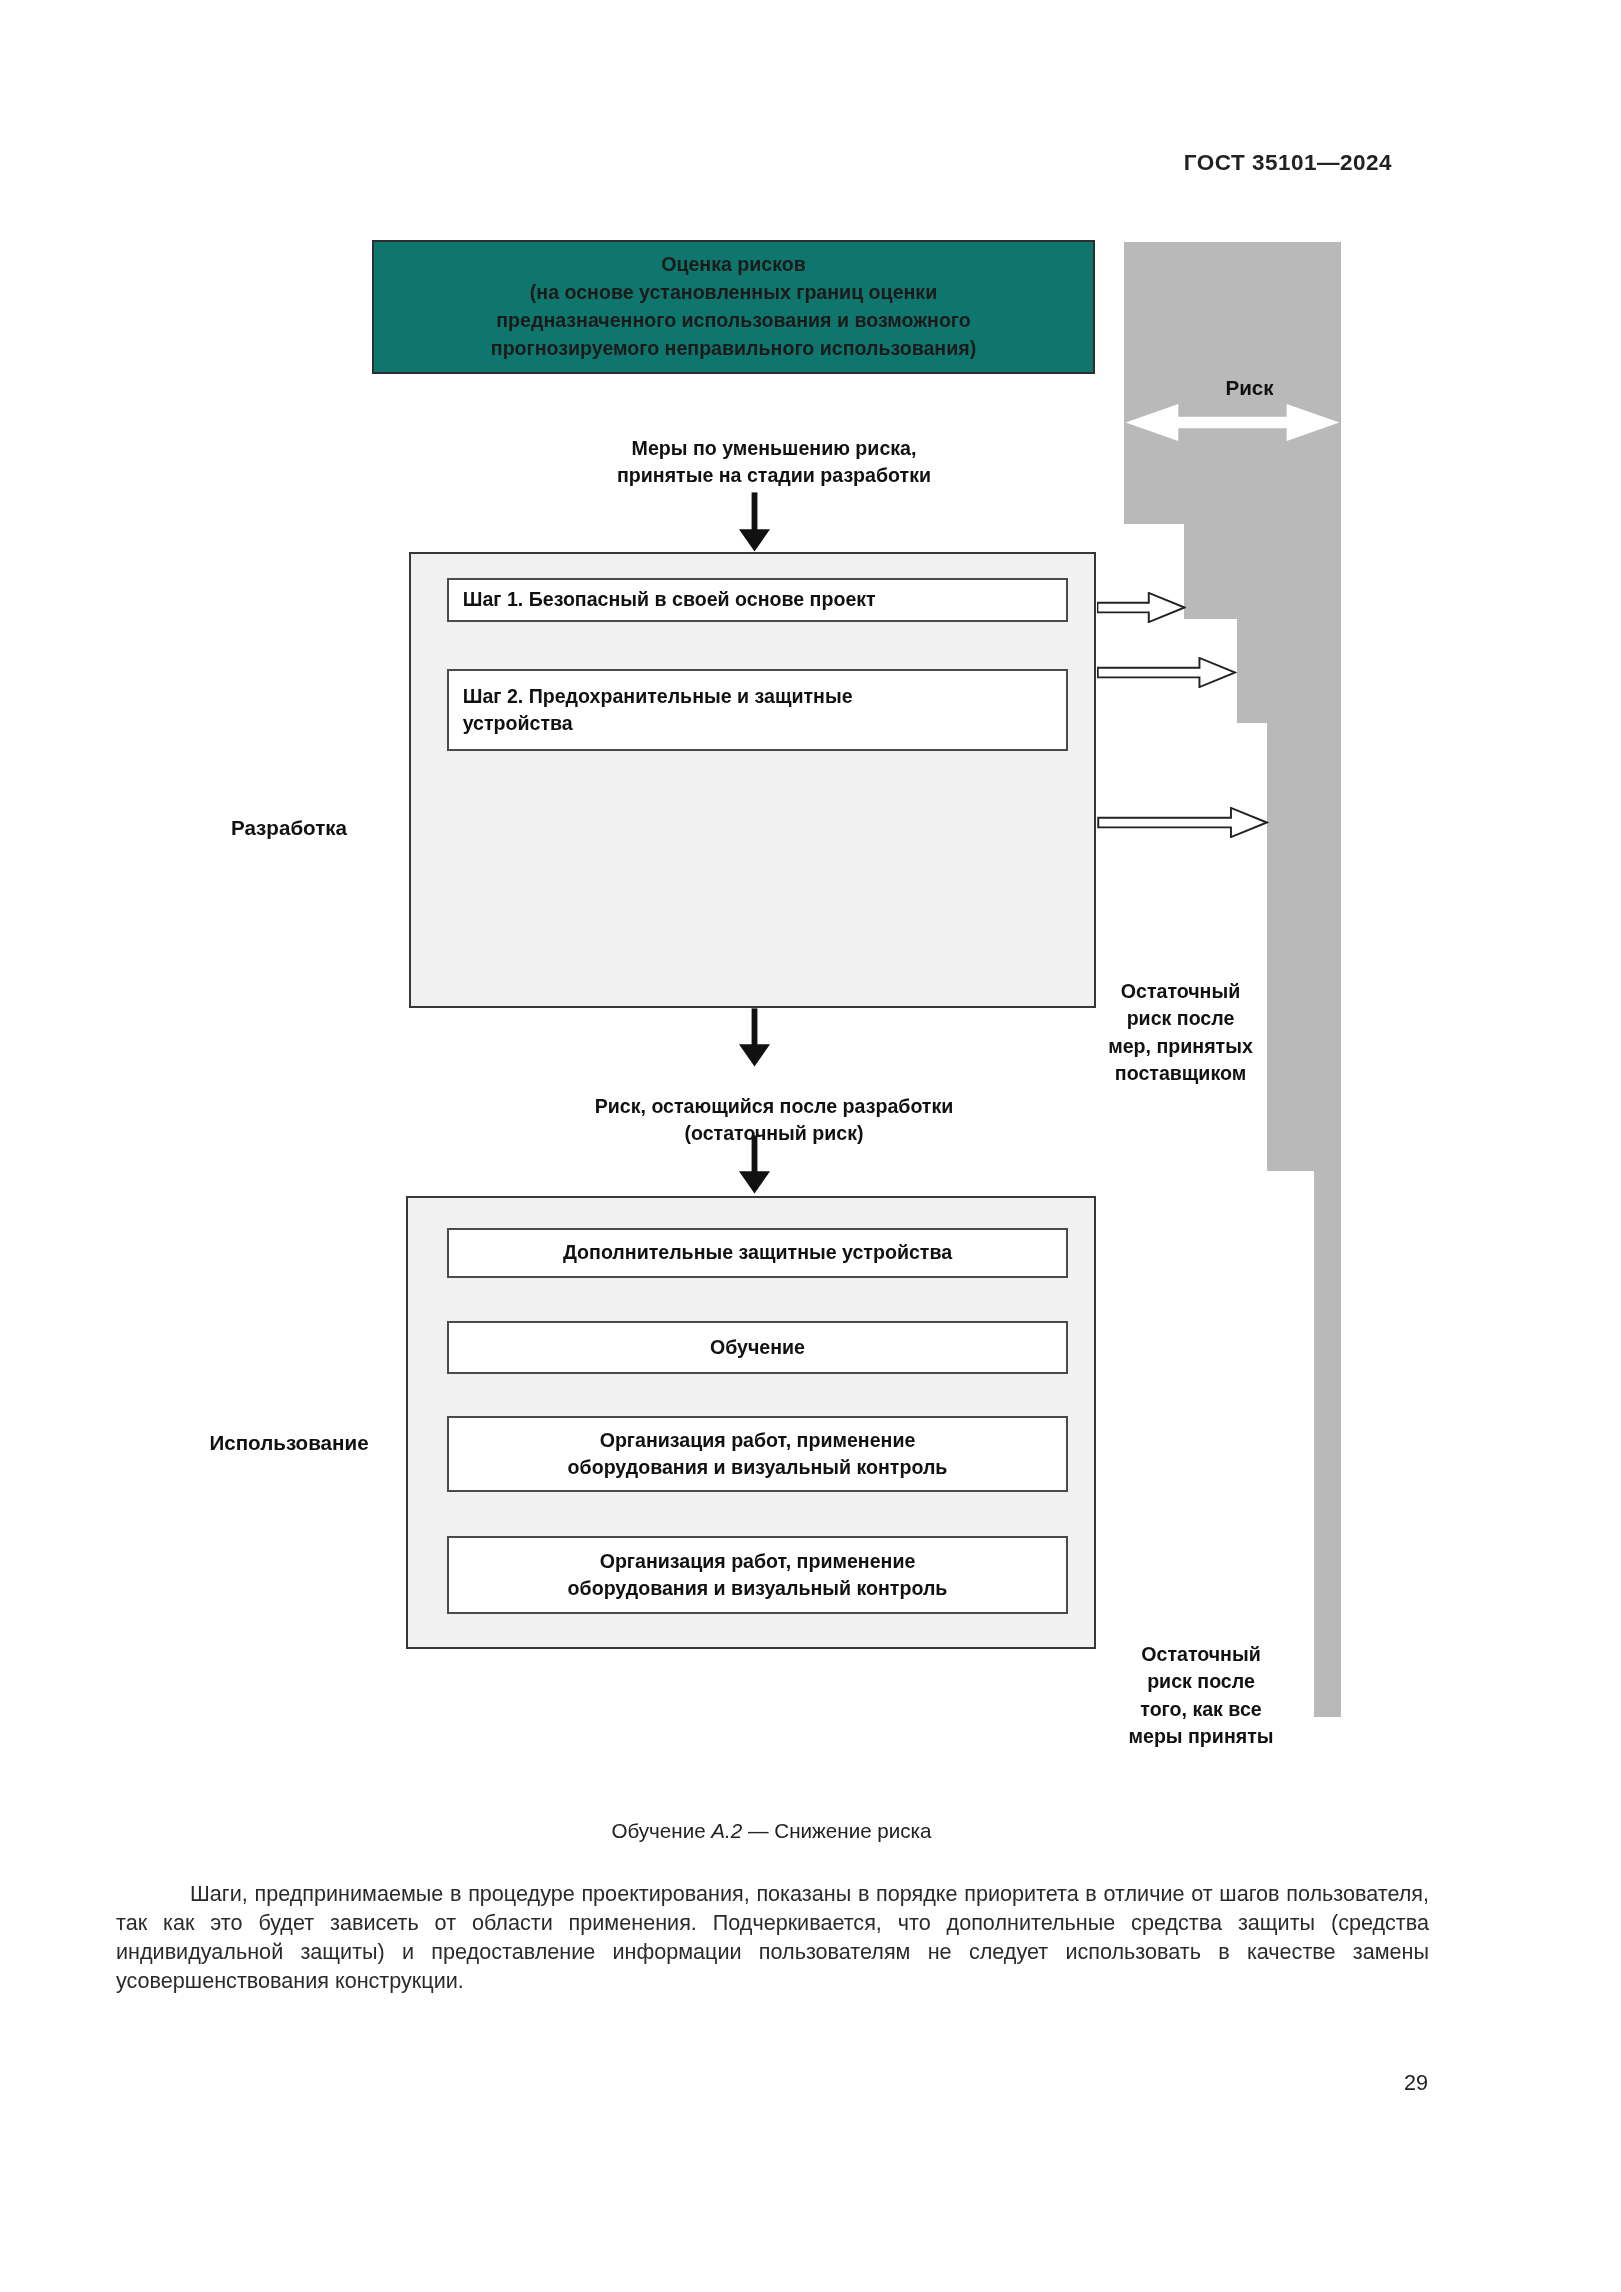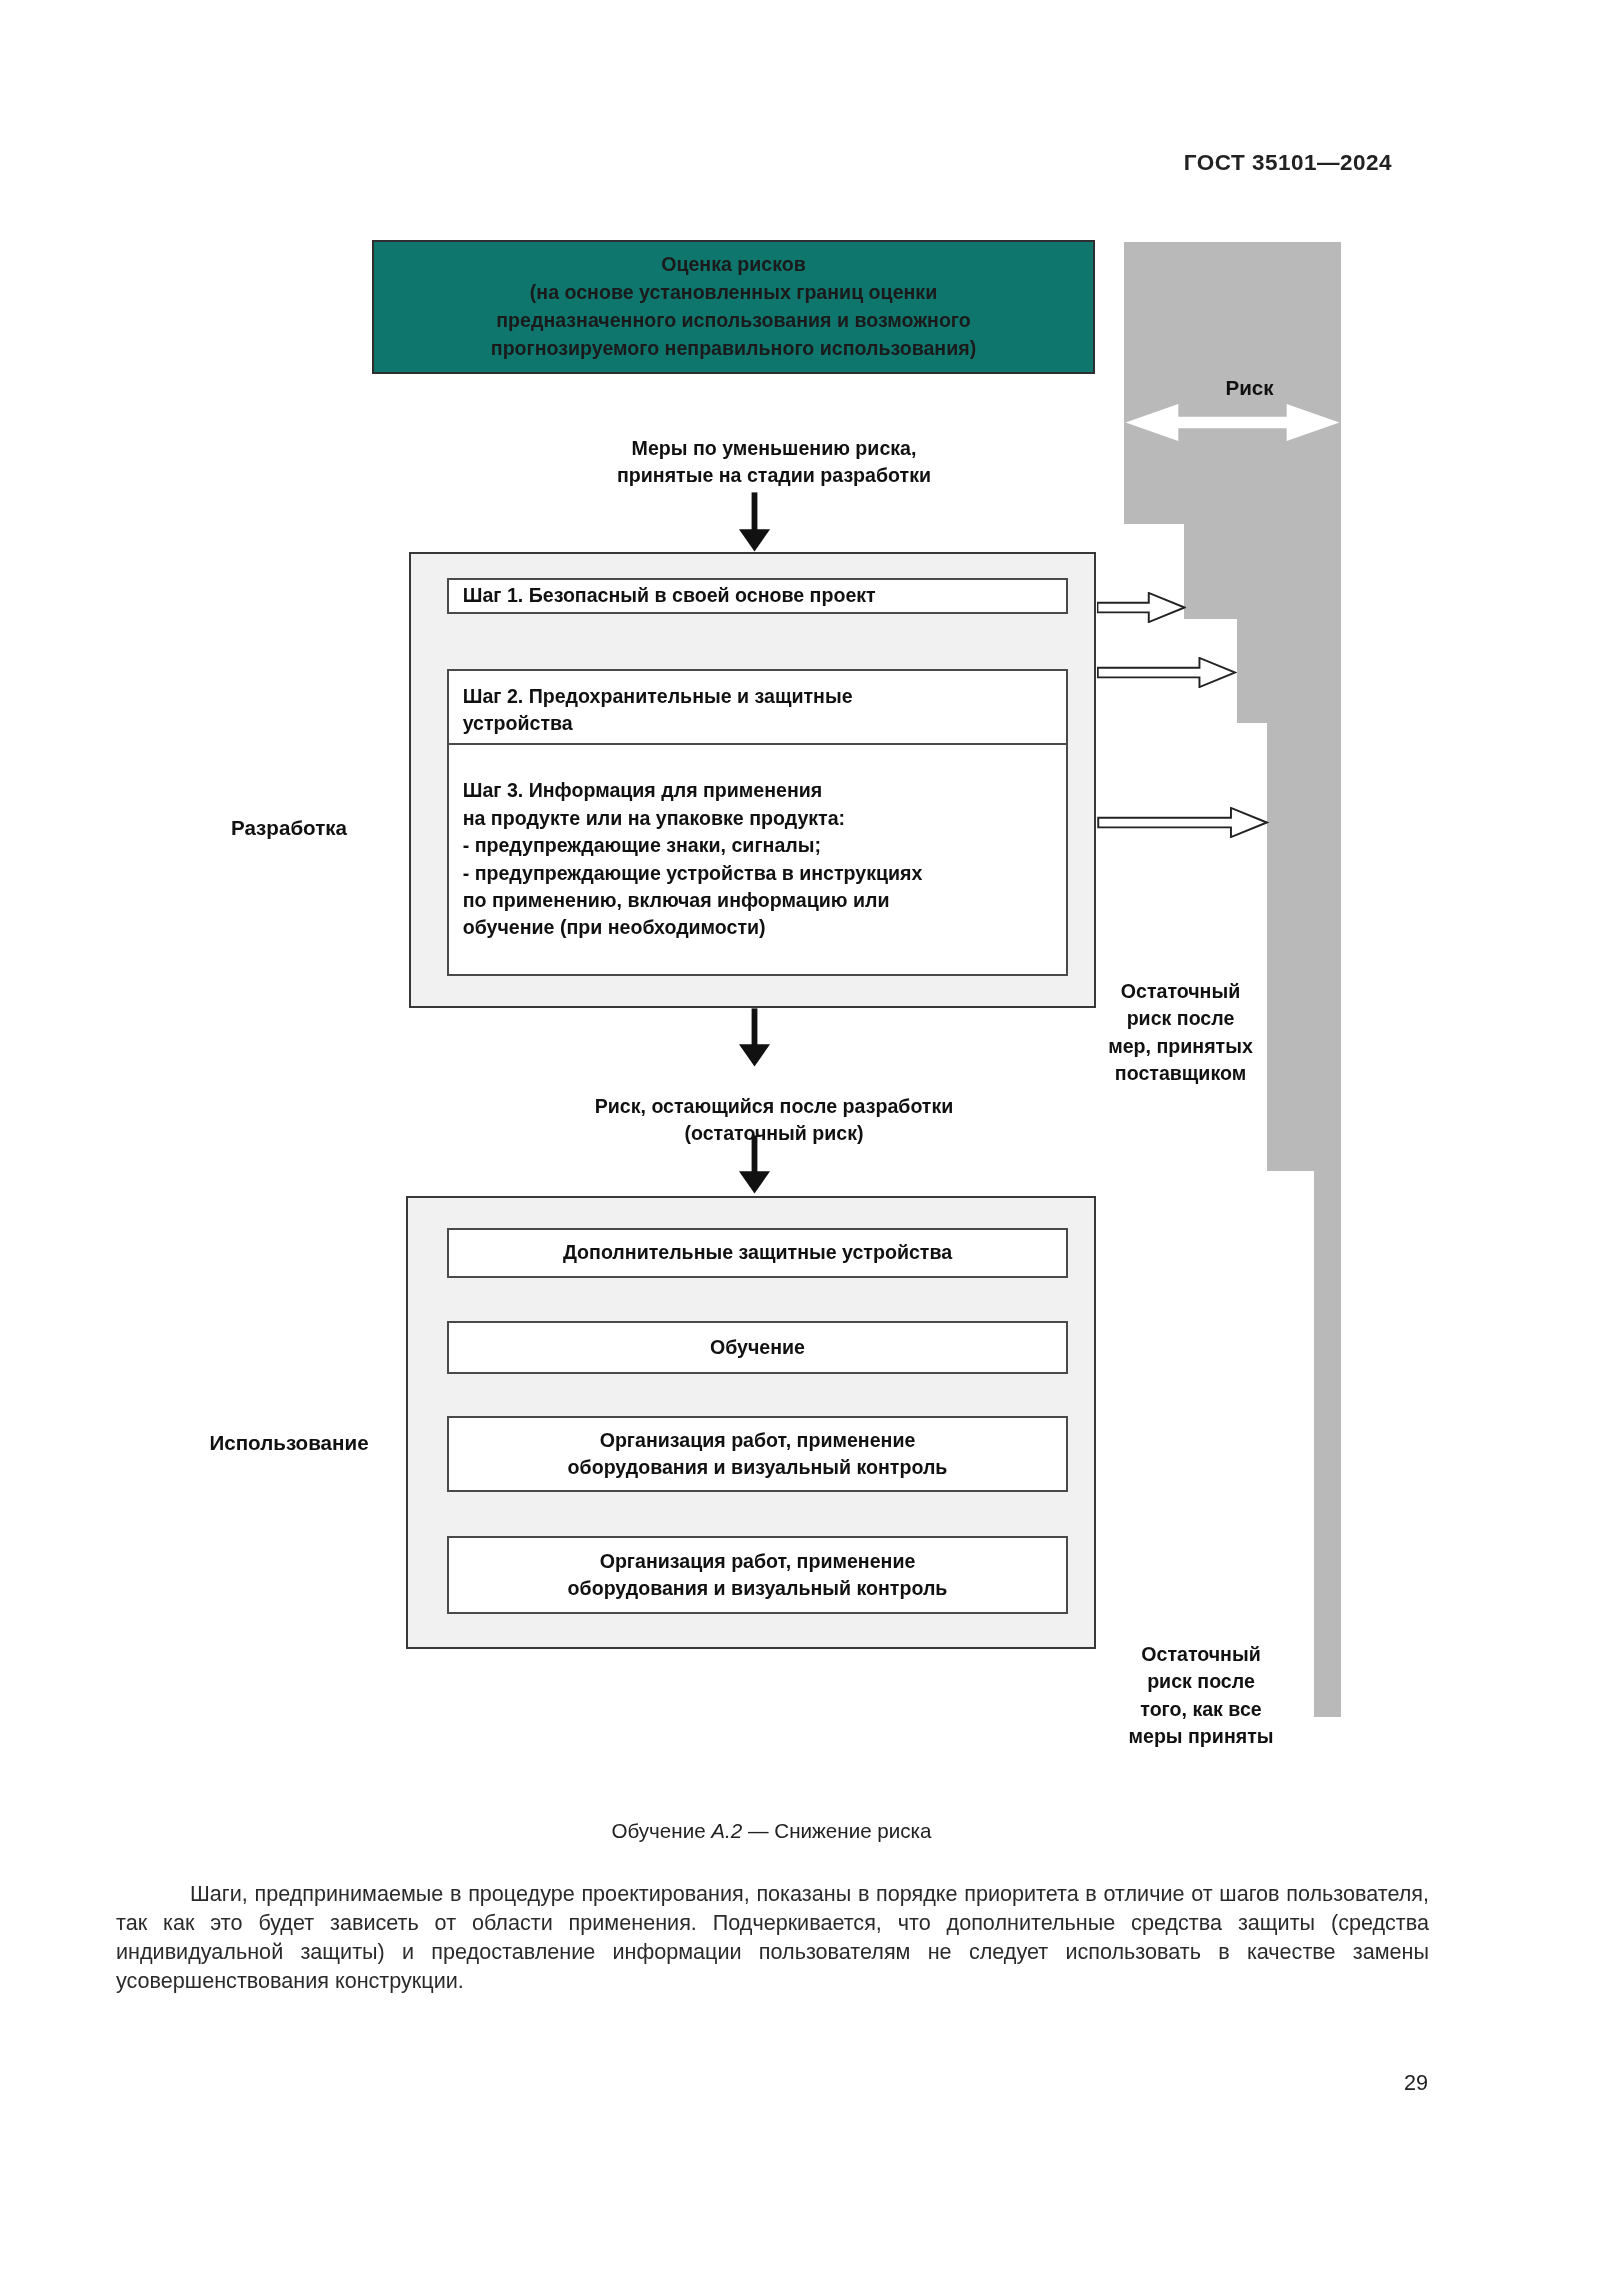--- a/index.html
+++ b/index.html
@@ -32,21 +32,21 @@
   
   .stage{background:#f1f1f1;border:2px solid #383838;box-sizing:border-box;}
   .stage-dev{left:409px;top:552px;width:687px;height:456px;}
   .stage-use{left:406px;top:1196px;width:690px;height:453px;}
   
   .inner{left:447px;width:621px;background:#ffffff;border:2px solid #4a4a4a;
     box-sizing:border-box;display:flex;flex-direction:column;justify-content:center;
     font-size:19.6px;font-weight:700;line-height:27.4px;color:#111;}
   .inner.left{align-items:flex-start;padding-left:13.7px;padding-right:7.8px;text-align:left;}
   .inner.center{align-items:center;text-align:center;padding:0 13px;}
-  .s1{top:578px;height:36px;}
+  .s1{top:578px;height:44px;}
   .s2{top:645px;height:82px;margin-top:24px;}
   .s3{top:743px;height:233px;}
   .u1{top:1228px;height:50px;}
   .u2{top:1321px;height:53px;}
   .u3{top:1416px;height:76px;}
   .u4{top:1536px;height:78px;}
   
   .side-label{width:284px;text-align:center;font-size:20.6px;font-weight:700;color:#111;}
   .lbl-dev{left:147px;top:816px;}
   .lbl-use{left:147px;top:1431px;}
@@ -92,26 +92,20 @@
 принятые на стадии разработки</div>
   <svg class="abs" style="left:738px;top:492px;" width="33" height="60" viewBox="0 0 34 61">
     <rect x="14" y="0" width="6" height="40" fill="#111"></rect>
     <polygon points="1,38 33,38 17,61" fill="#111"></polygon>
   </svg>
 
   <div class="abs stage stage-dev"></div>
   <div class="abs inner left s1">Шаг 1. Безопасный в своей основе проект</div>
   <div class="abs inner left s2 ml">Шаг 2. Предохранительные и защитные
 устройства</div>
-  <div class="abs inner left s3 ml">Шаг 3. Информация для применения
-на продукте или на упаковке продукта:
-- предупреждающие знаки, сигналы;
-- предупреждающие устройства в инструкциях
-по применению, включая информацию или
-обучение (при необходимости)</div>
   <div class="abs side-label lbl-dev">Разработка</div>
 
   <svg class="abs" style="left:738px;top:1008px;" width="33" height="59" viewBox="0 0 34 60">
     <rect x="14" y="0" width="6" height="39" fill="#111"></rect>
     <polygon points="1,37 33,37 17,60" fill="#111"></polygon>
   </svg>
   <div class="abs flow-label lbl-residual ml">Риск, остающийся после разработки
 (остаточный риск)</div>
   <svg class="abs" style="left:738px;top:1135px;" width="33" height="59" viewBox="0 0 34 60">
     <rect x="14" y="0" width="6" height="39" fill="#111"></rect>

